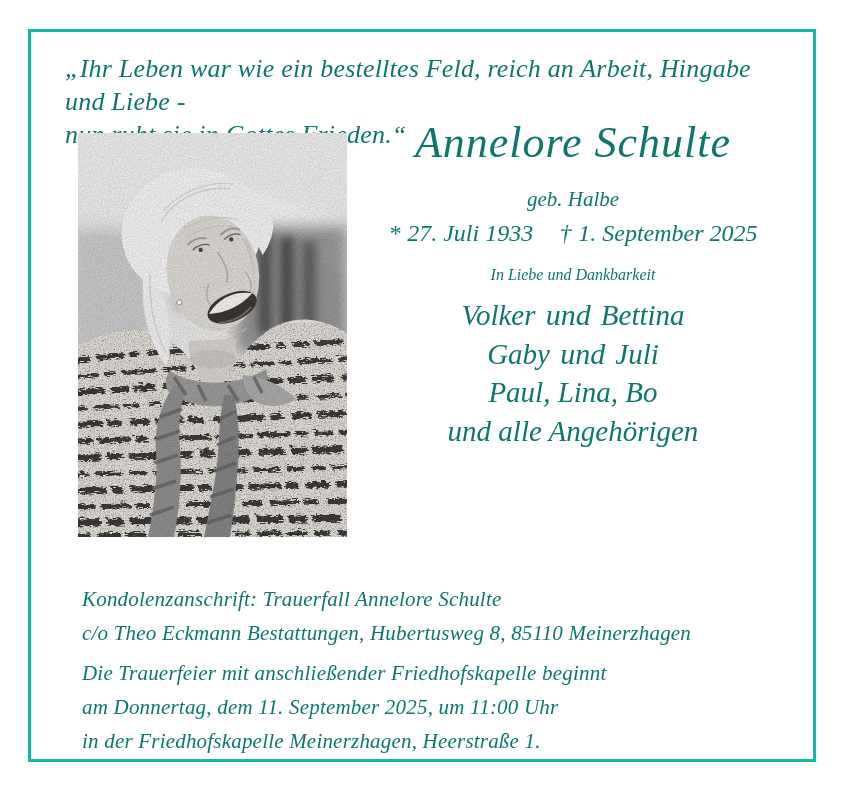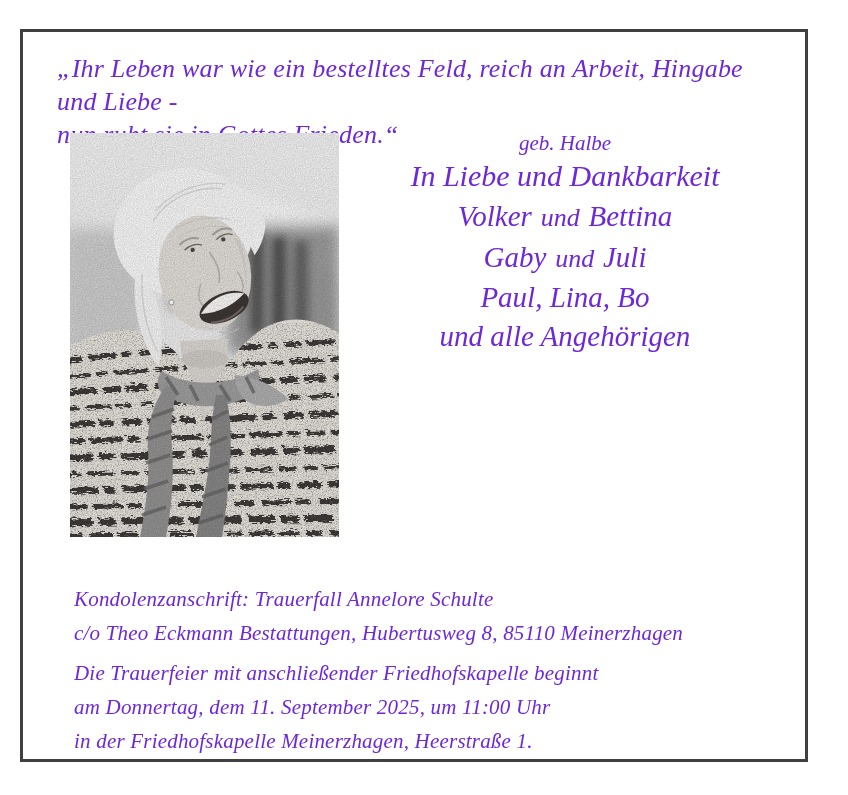--- a/index.html
+++ b/index.html
@@ -1,33 +1,33 @@
 <!DOCTYPE html>
 <html lang="de"><head>
 <meta charset="utf-8">
 <style>
   html,body{margin:0;padding:0;width:848px;height:795px;background:#ffffff;overflow:hidden;}
   .card{
-    position:absolute;left:20px;top:29px;width:788px;height:733px;
-    border:3px solid #404040;box-sizing:border-box;background:#ffffff;
+    position:absolute;left:28px;top:29px;width:788px;height:733px;
+    border:3px solid #14b8a6;box-sizing:border-box;background:#ffffff;
     font-family:"Liberation Serif","DejaVu Serif",serif;
-    font-style:italic;color:#6d28d9;
+    font-style:italic;color:#0f766e;
   }
   .quote{position:absolute;left:34px;top:20px;width:720px;font-size:26px;line-height:33px;letter-spacing:.2px;}
   .photo{position:absolute;left:47px;top:101px;width:269px;height:404px;}
   .right-col{position:absolute;left:316px;top:86px;width:452px;text-align:center;}
   .deceased-name{font-size:44px;line-height:50px;letter-spacing:1px;white-space:nowrap;}
-  .maiden{font-size:21px;line-height:26px;margin-top:12px;}
+  .maiden{font-size:21px;line-height:26px;margin-top:18px;}
   .dates{font-size:24px;line-height:30px;margin-top:6px;white-space:nowrap;}
   .dates .sym{margin-right:.28em;}
   .dates .death-sym{margin-left:1.1em;}
-  .tribute{font-size:30px;line-height:30px;margin-top:5px;}
+  .tribute{font-size:16px;line-height:30px;margin-top:12px;}
   .mourners{margin-top:6px;}
   .mourner-line{font-size:29px;line-height:38.5px;white-space:nowrap;}
-  .mourner-line .und{font-size:26px;margin:17px .34em;}
+  .mourner-line .und{font-size:30px;margin:17px .34em;}
   .text-block{position:absolute;font-size:21px;line-height:34px;letter-spacing:.2px;white-space:nowrap;}
   .condolence{left:51px;top:550px;}
   .funeral{left:51px;top:624px;}
 </style>
 </head>
 <body>
 
 <div class="card">
 
   <div class="quote">
@@ -165,21 +165,25 @@
           <path d="M138,200 C144,204 152,204 158,200" stroke="#c1bdb9" stroke-width="1.3" fill="none" opacity="0.8"></path>
           <circle cx="96" cy="163" r="2.6" fill="#fcfcfc" stroke="#8a8a8a" stroke-width="0.8"></circle>
         </g>
 
         <rect x="0" y="0" width="269" height="404" filter="url(#grain)" fill="#000" opacity="0.6"></rect>
       </g>
     </svg>
   </div>
 
   <div class="right-col">
+    <div class="deceased-name">Annelore Schulte</div>
     <div class="maiden">geb. Halbe</div>
+    <div class="dates">
+      <span class="sym">*</span><span>27. Juli 1933</span><span class="sym death-sym">†</span><span>1. September 2025</span>
+    </div>
     <div class="tribute">In Liebe und Dankbarkeit</div>
     <div class="mourners">
       <div class="mourner-line"><span>Volker</span><span class="und">und</span><span>Bettina</span></div>
       <div class="mourner-line"><span>Gaby</span><span class="und">und</span><span>Juli</span></div>
       <div class="mourner-line">Paul, Lina, Bo</div>
       <div class="mourner-line">und alle Angehörigen</div>
     </div>
   </div>
 
   <div class="text-block condolence">

